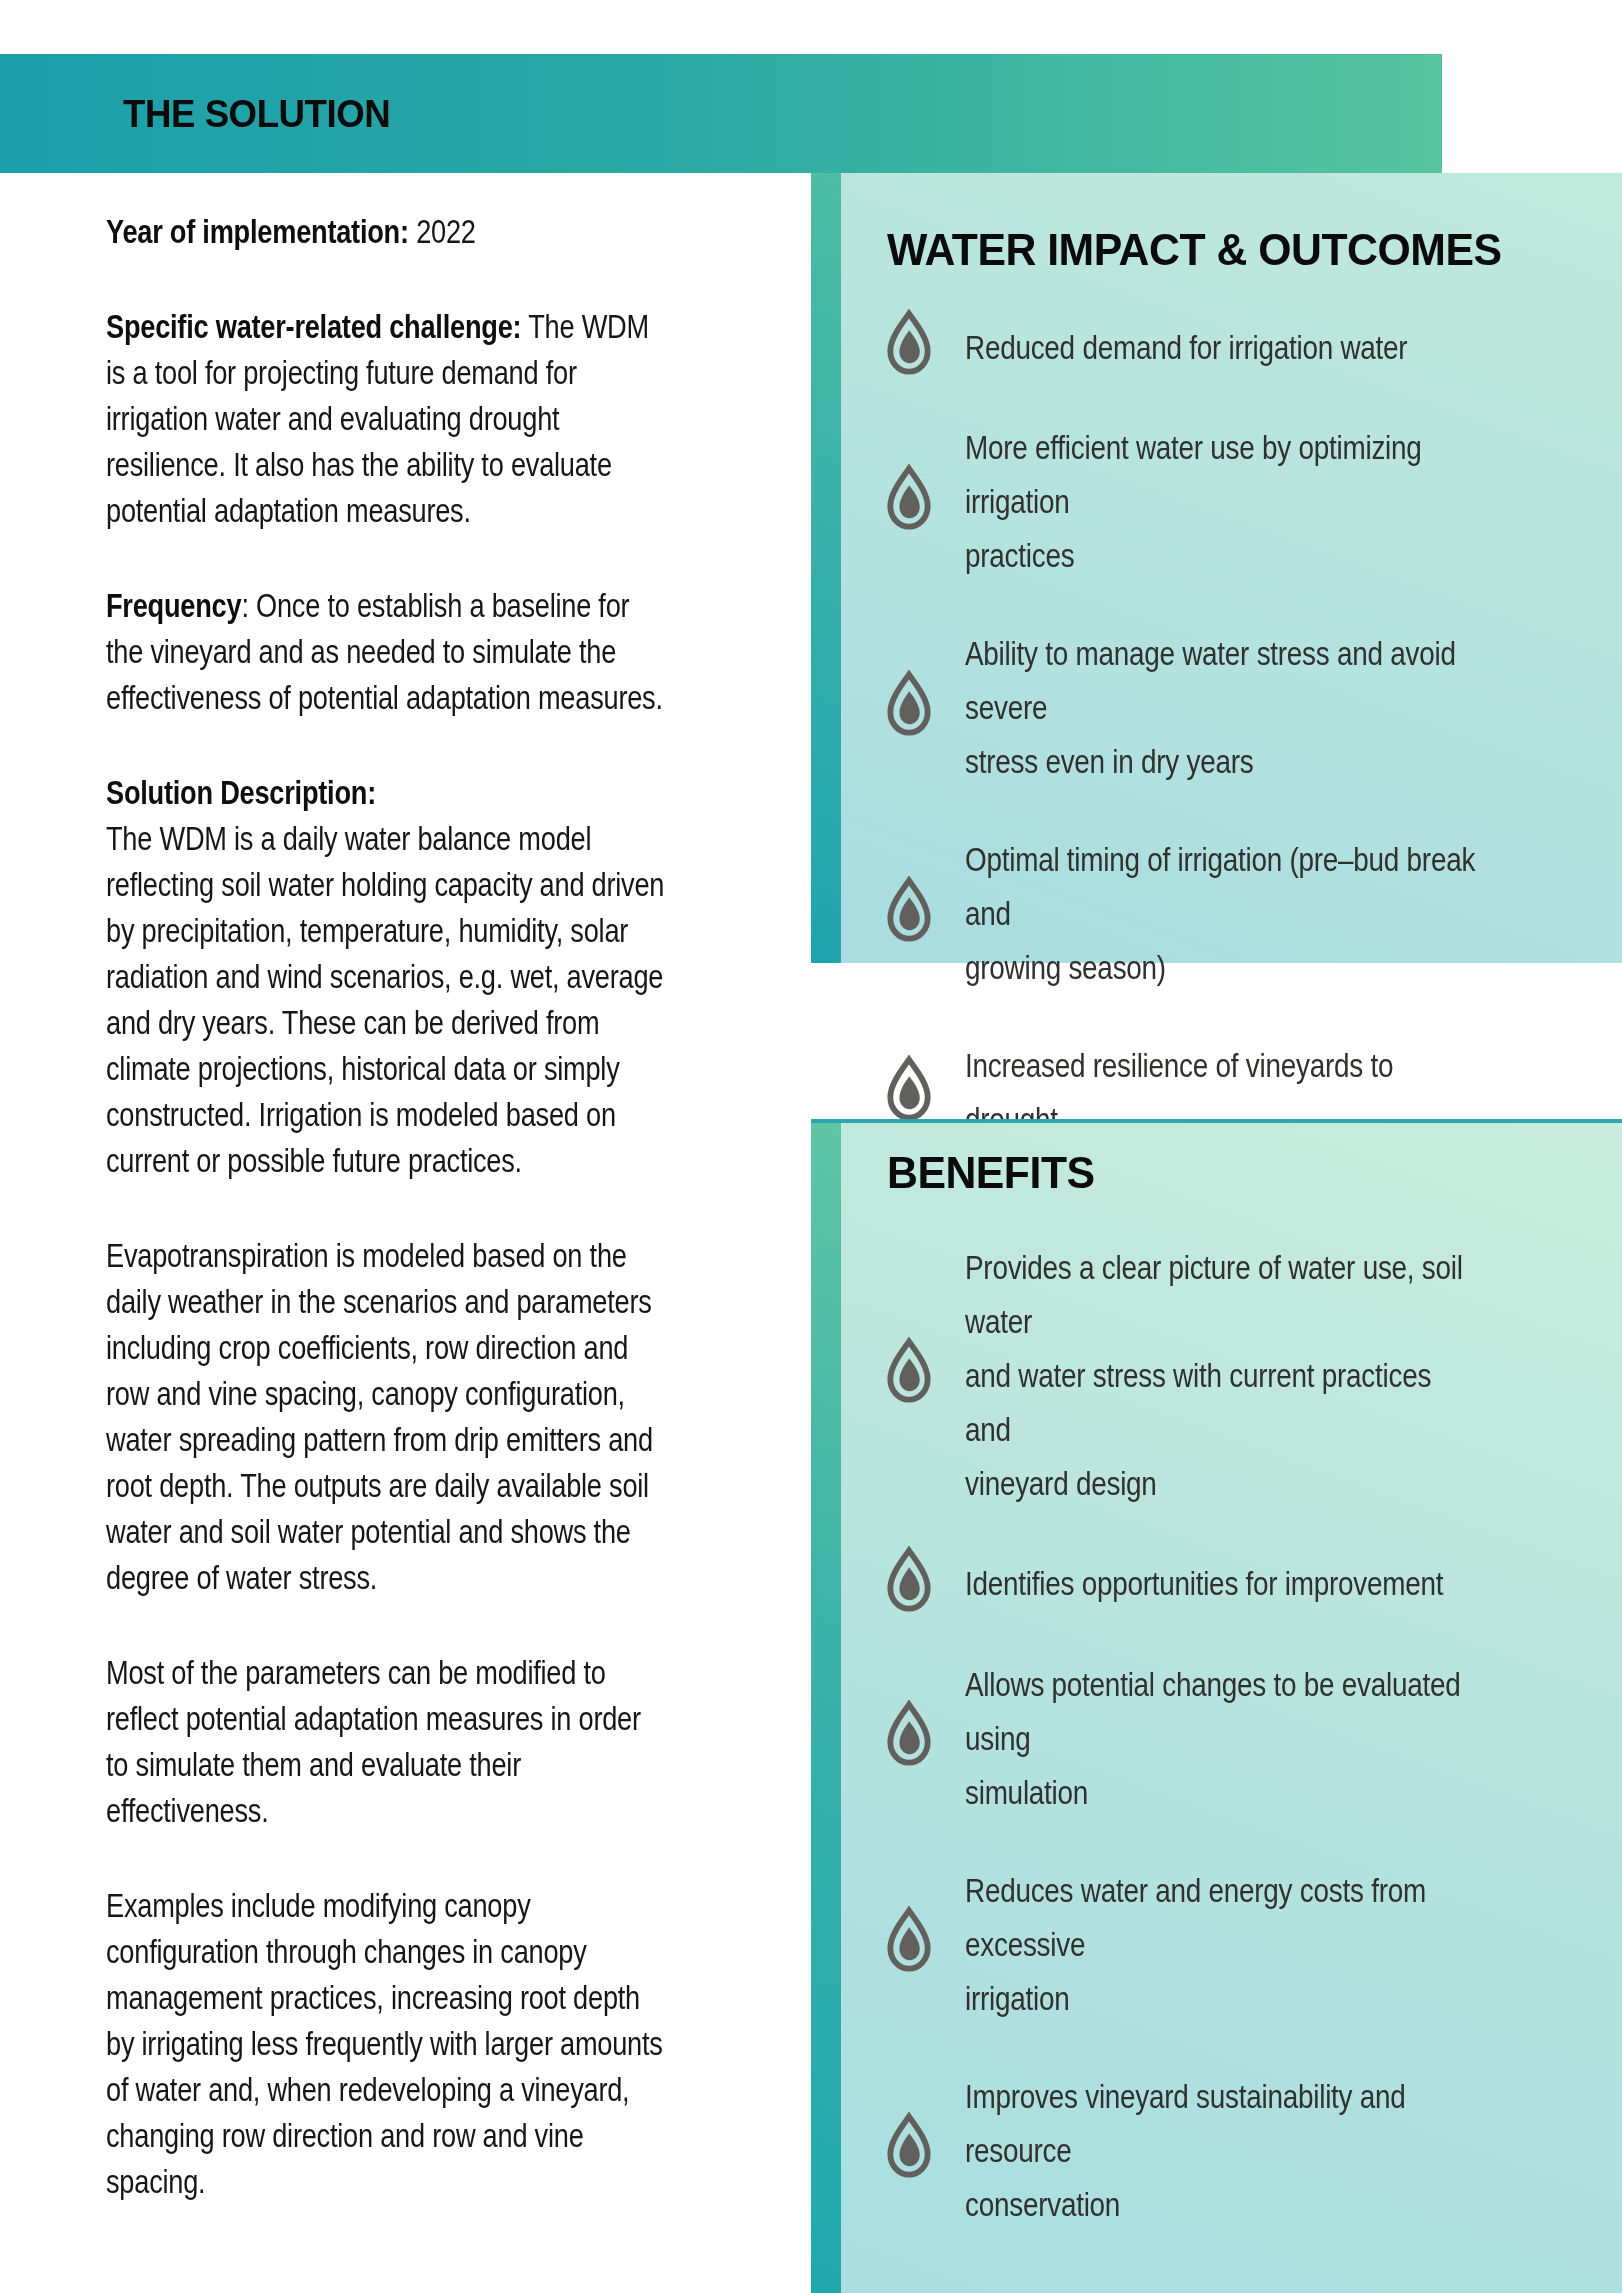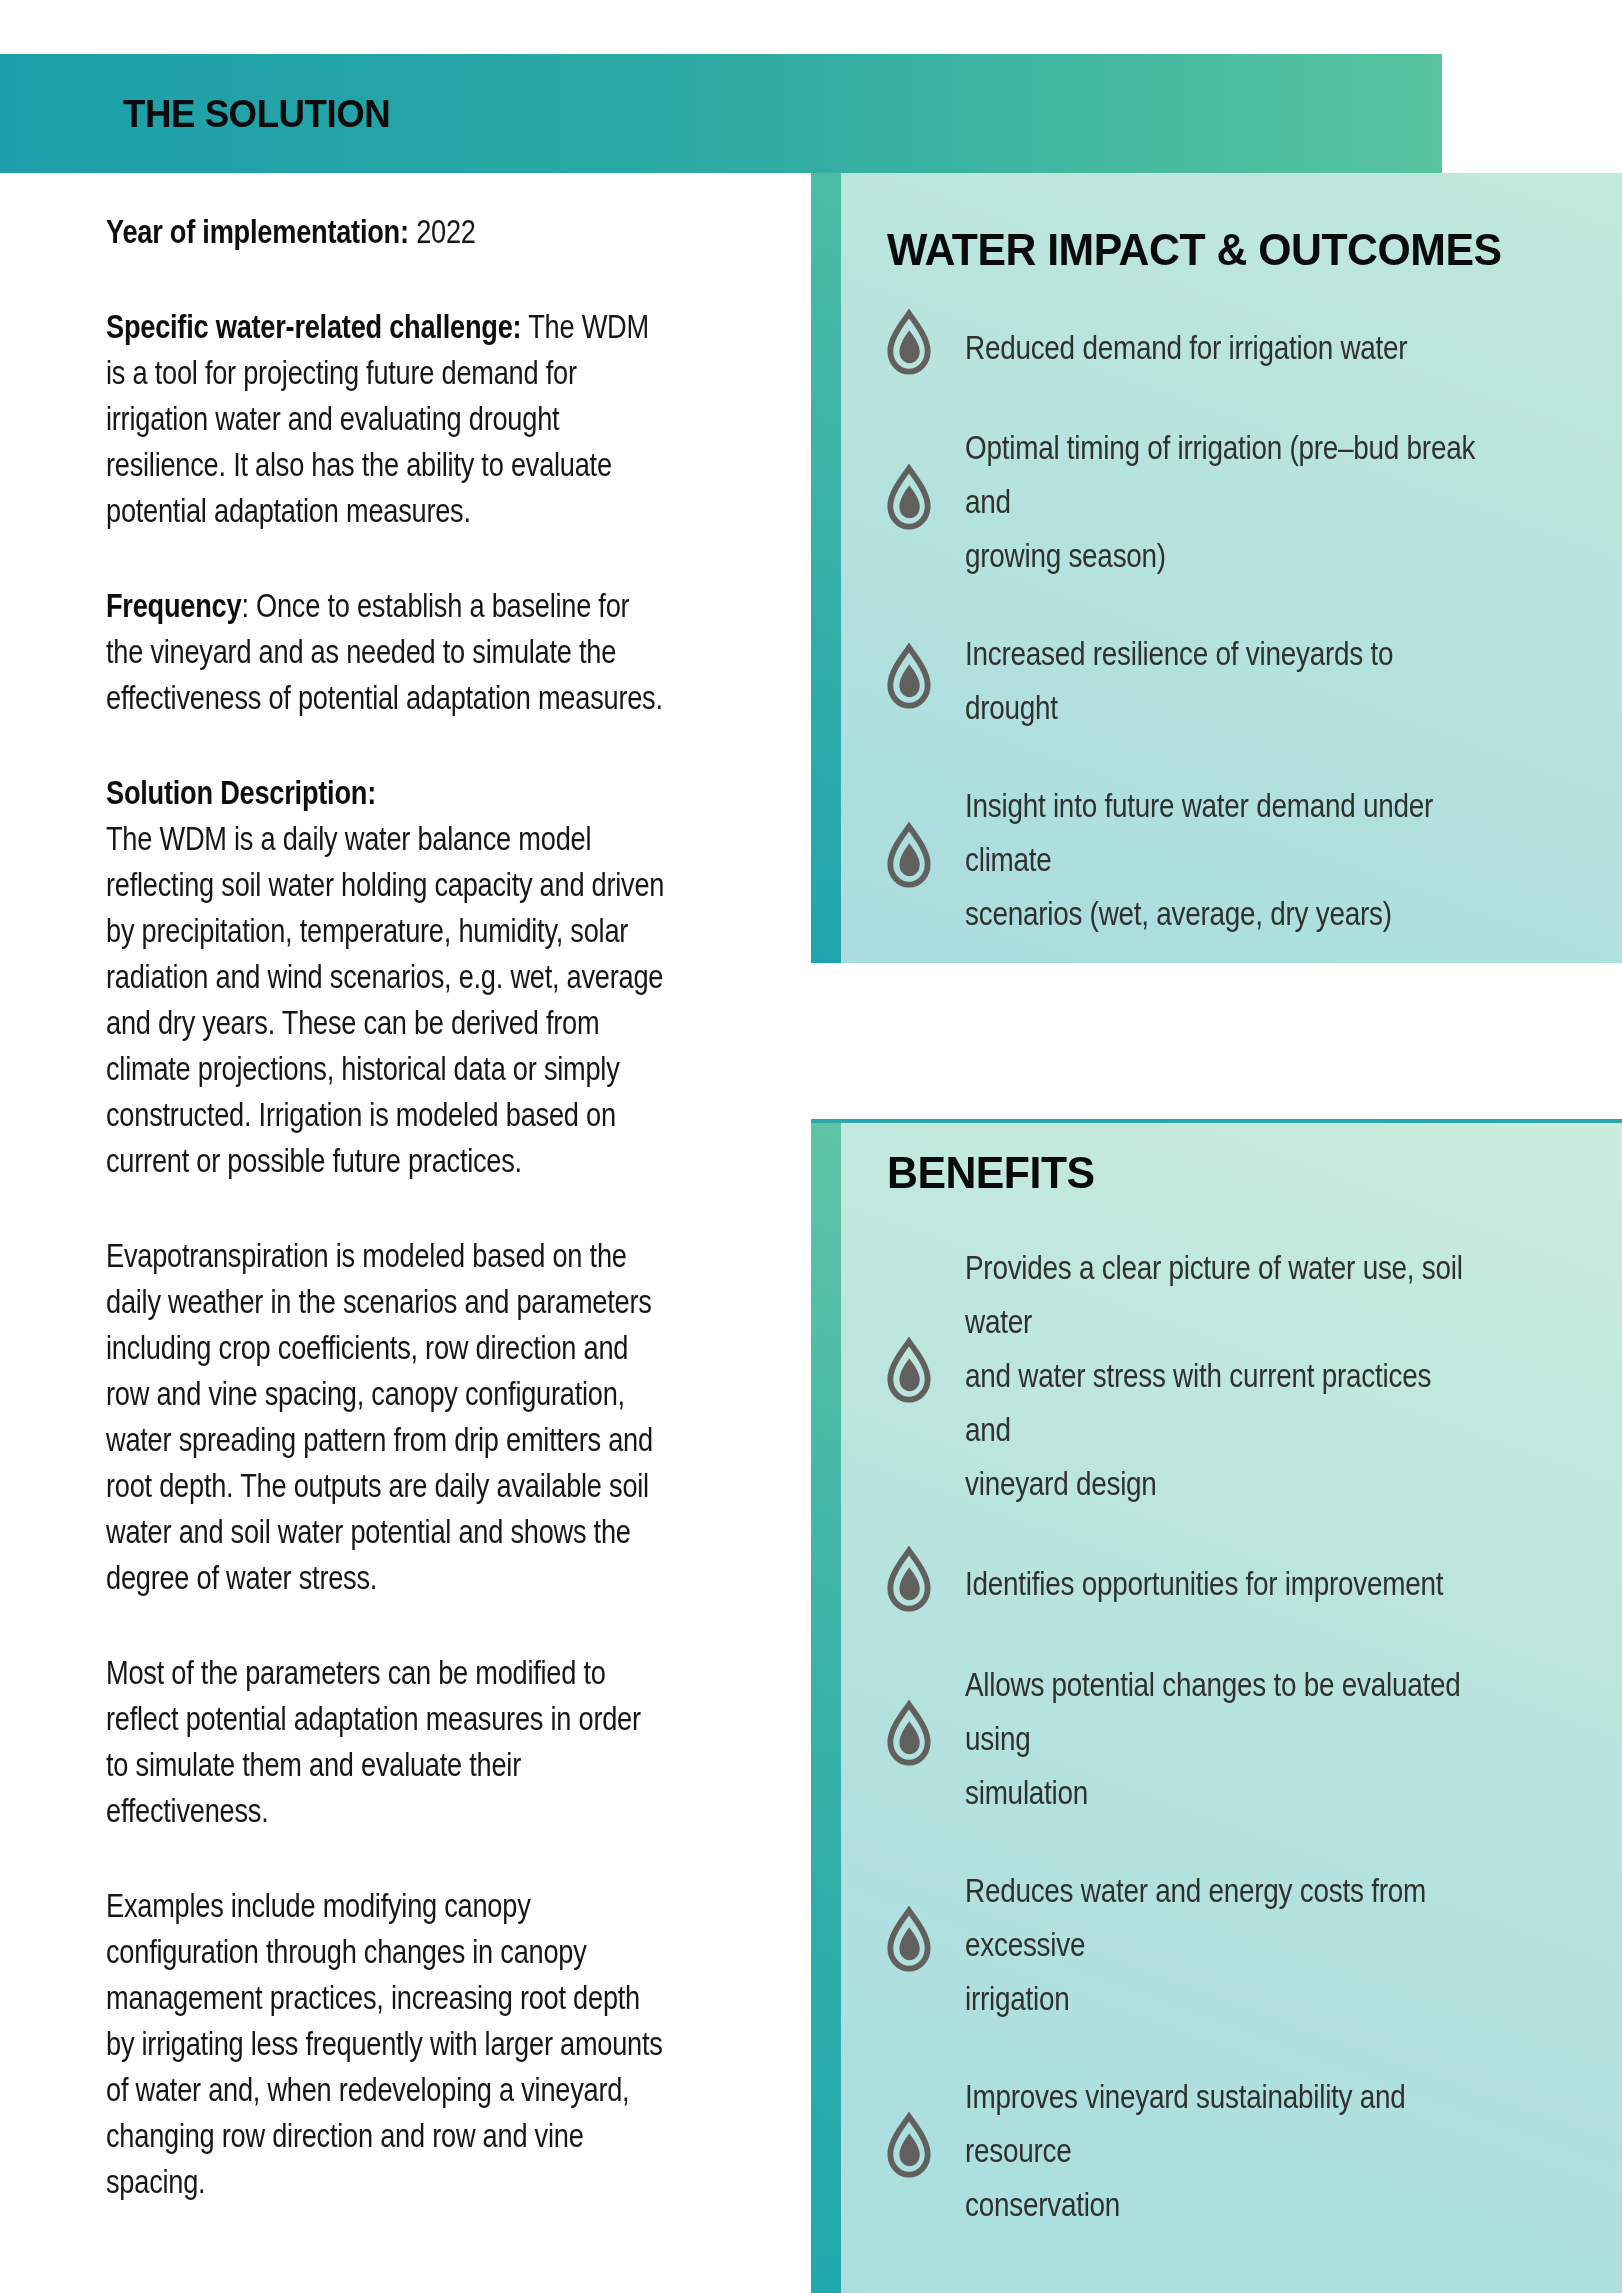--- a/index.html
+++ b/index.html
@@ -130,20 +130,40 @@
         </span>
       <p class="li-text">Reduced demand for irrigation water</p>
     </div>
     <div class="li">
       <span class="drop">
           <svg viewBox="0 0 24 28">
             <path d="M12 1.6 C9.5 5.2 4 11.9 4 17.6 C4 22.7 7.6 26.5 12 26.5 C16.4 26.5 20 22.7 20 17.6 C20 11.9 14.5 5.2 12 1.6 Z" fill="none" stroke="#61605C" stroke-width="2.5"></path>
             <path d="M12.1 8.8 C10.5 11.1 7.9 14.7 7.9 17.9 C7.9 20.8 9.8 22.9 12.3 22.9 C14.7 22.9 16.6 20.8 16.6 17.9 C16.6 14.7 13.8 11.1 12.1 8.8 Z" fill="#61605C"></path>
           </svg>
         </span>
+      <p class="li-text">More efficient water use by optimizing irrigation
+practices</p>
+    </div>
+    <div class="li">
+      <span class="drop">
+          <svg viewBox="0 0 24 28">
+            <path d="M12 1.6 C9.5 5.2 4 11.9 4 17.6 C4 22.7 7.6 26.5 12 26.5 C16.4 26.5 20 22.7 20 17.6 C20 11.9 14.5 5.2 12 1.6 Z" fill="none" stroke="#61605C" stroke-width="2.5"></path>
+            <path d="M12.1 8.8 C10.5 11.1 7.9 14.7 7.9 17.9 C7.9 20.8 9.8 22.9 12.3 22.9 C14.7 22.9 16.6 20.8 16.6 17.9 C16.6 14.7 13.8 11.1 12.1 8.8 Z" fill="#61605C"></path>
+          </svg>
+        </span>
+      <p class="li-text">Ability to manage water stress and avoid severe
+stress even in dry years</p>
+    </div>
+    <div class="li">
+      <span class="drop">
+          <svg viewBox="0 0 24 28">
+            <path d="M12 1.6 C9.5 5.2 4 11.9 4 17.6 C4 22.7 7.6 26.5 12 26.5 C16.4 26.5 20 22.7 20 17.6 C20 11.9 14.5 5.2 12 1.6 Z" fill="none" stroke="#61605C" stroke-width="2.5"></path>
+            <path d="M12.1 8.8 C10.5 11.1 7.9 14.7 7.9 17.9 C7.9 20.8 9.8 22.9 12.3 22.9 C14.7 22.9 16.6 20.8 16.6 17.9 C16.6 14.7 13.8 11.1 12.1 8.8 Z" fill="#61605C"></path>
+          </svg>
+        </span>
       <p class="li-text">Optimal timing of irrigation (pre–bud break and
 growing season)</p>
     </div>
     <div class="li">
       <span class="drop">
           <svg viewBox="0 0 24 28">
             <path d="M12 1.6 C9.5 5.2 4 11.9 4 17.6 C4 22.7 7.6 26.5 12 26.5 C16.4 26.5 20 22.7 20 17.6 C20 11.9 14.5 5.2 12 1.6 Z" fill="none" stroke="#61605C" stroke-width="2.5"></path>
             <path d="M12.1 8.8 C10.5 11.1 7.9 14.7 7.9 17.9 C7.9 20.8 9.8 22.9 12.3 22.9 C14.7 22.9 16.6 20.8 16.6 17.9 C16.6 14.7 13.8 11.1 12.1 8.8 Z" fill="#61605C"></path>
           </svg>
         </span>

